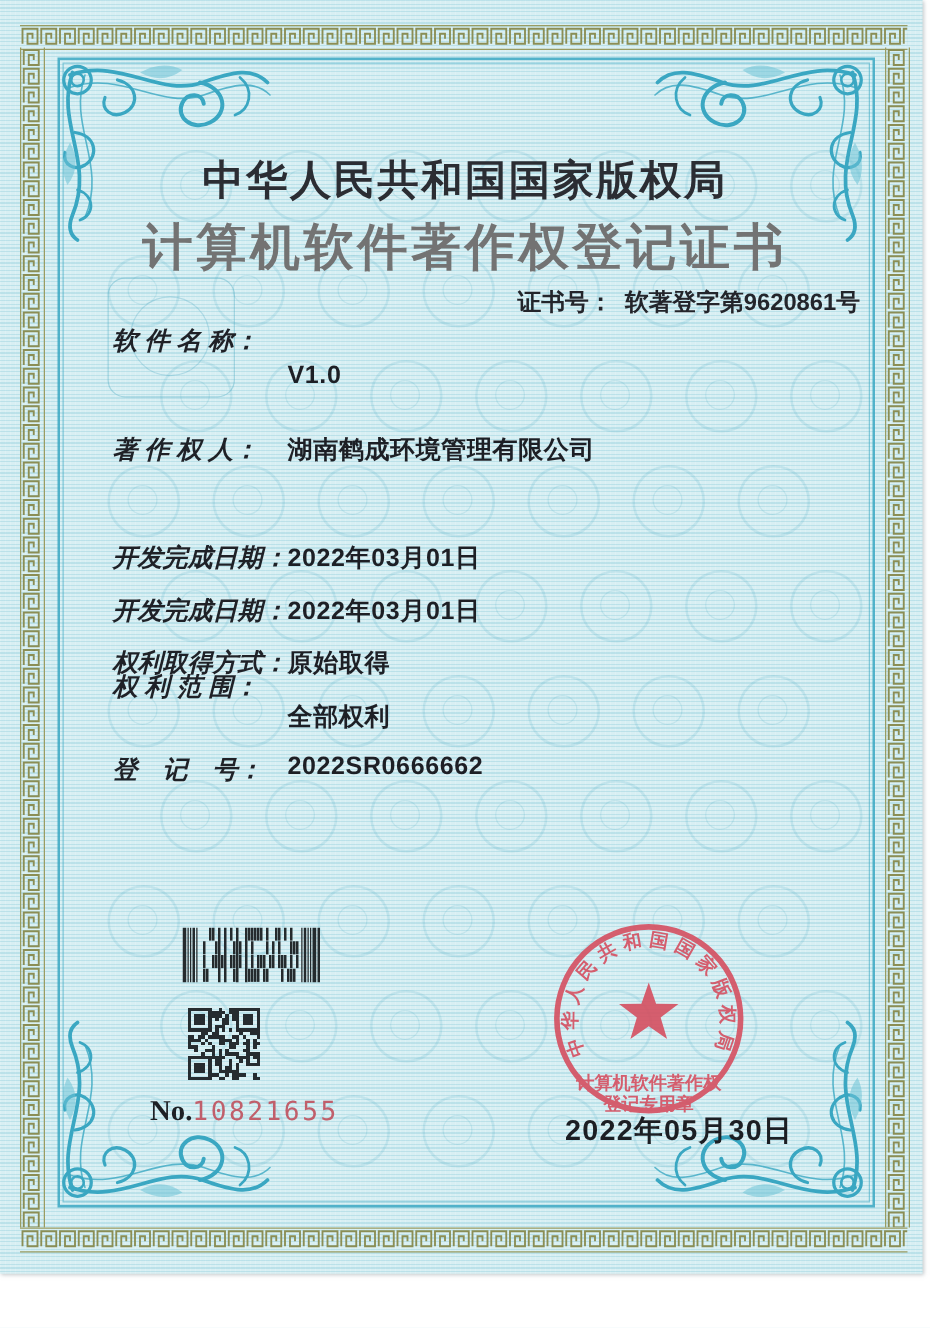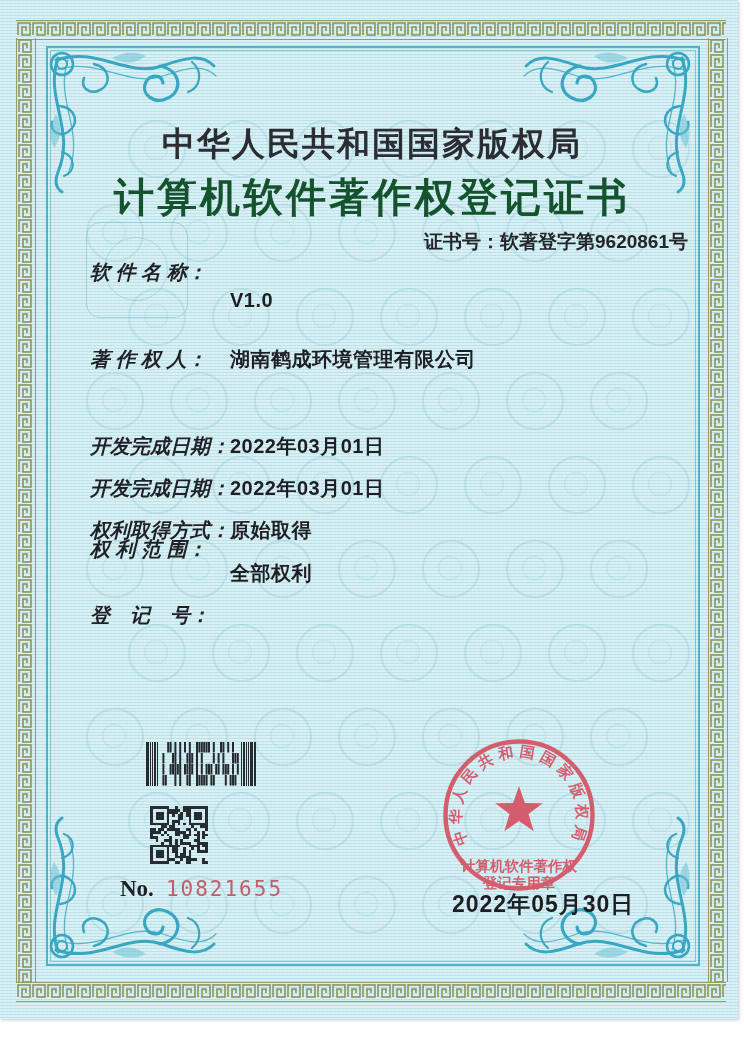--- a/index.html
+++ b/index.html
@@ -40,39 +40,39 @@
   .cpcc-mark{position:absolute;left:86px;top:222px;width:100px;height:94px;border-radius:14px;
         border:1px solid rgba(80,170,195,.38);}
   .cpcc-mark::after{content:"";position:absolute;left:17px;top:14px;width:62px;height:62px;
         border-radius:50%;border:1px solid rgba(80,170,195,.3);}
   
   .issuer{position:absolute;left:0;top:122px;width:744px;text-align:center;
         font-family:"Liberation Serif",serif;font-weight:700;font-size:33px;letter-spacing:2px;
         color:#2b2d33;white-space:nowrap;}
   .cert-title{position:absolute;left:0;top:170px;width:744px;text-align:center;
         font-family:"Liberation Serif",serif;font-weight:700;font-size:40px;letter-spacing:3px;
-        color:#14532d;white-space:nowrap;}
+        color:#737373;white-space:nowrap;}
   .cert-no{position:absolute;top:229px;right:56px;font-weight:700;font-size:19px;
         white-space:nowrap;color:#23252b;}
-  .cert-no .v{margin-left:0;}
+  .cert-no .v{margin-left:10px;}
   .field-label{position:absolute;left:90px;font-weight:700;font-size:20px;white-space:nowrap;color:#1f2127;font-style:italic;}
   .field-value{position:absolute;left:230px;font-weight:700;font-size:20px;letter-spacing:.5px;
         white-space:nowrap;color:#1d1f25;}
   .statement{position:absolute;left:88px;top:645px;width:596px;font-weight:700;font-size:19.5px;
         line-height:46px;color:#1f2127;}
   .statement .l1{padding-left:58px;white-space:nowrap;}
   .statement .l2{white-space:nowrap;}
   
   #barcode-wrap{position:absolute;left:146px;top:742px;width:110px;height:44px;}
   #qr-wrap{position:absolute;left:150px;top:806px;width:58px;height:58px;}
   
   .serial{position:absolute;left:120px;top:876px;white-space:nowrap;}
   .serial .no{font-family:"Liberation Serif",serif;font-weight:700;font-size:23px;color:#1e2025;}
   .serial .num{font-family:"DejaVu Sans Mono",monospace;font-size:21px;color:#c05f6b;
-        letter-spacing:2px;margin-left:12px;}
+        letter-spacing:2px;margin-left:0;}
   
   .seal{position:absolute;left:442px;top:738px;width:154px;height:154px;opacity:.9;}
   .issue-date{position:absolute;left:452px;top:889px;font-weight:700;font-size:23px;
         letter-spacing:1px;color:#1c1e23;white-space:nowrap;z-index:6;}
 </style>
 </head>
 <body>
 
 <div class="stage">
   <div class="paper"></div>
@@ -487,20 +487,21 @@
   <div class="field-label" style="top:475px">开发完成日期：</div>
   <div class="field-value" style="top:475px">2022年03月01日</div>
 
   <div class="field-label" style="top:517px">权利取得方式：</div>
   <div class="field-value" style="top:517px">原始取得</div>
 
   <div class="field-label" style="top:536px">权 利 范 围：</div>
   <div class="field-value" style="top:560px">全部权利</div>
 
   <div class="field-label" style="top:602px">登　记　号：</div>
+  <div class="field-value" style="top:602px">2022SR0666662</div>
 
   <div class="statement">
   </div>
 
   <div id="barcode-wrap"><svg viewBox="0 0 110 44" width="110" height="44">
         <rect x="0" y="0" width="3" height="44" fill="#242a2d"></rect>
         <rect x="4" y="0" width="1" height="44" fill="#242a2d"></rect>
         <rect x="6" y="0" width="1" height="44" fill="#242a2d"></rect>
         <rect x="8" y="0" width="2" height="44" fill="#242a2d"></rect>
         <rect x="11" y="0" width="1" height="44" fill="#242a2d"></rect>

